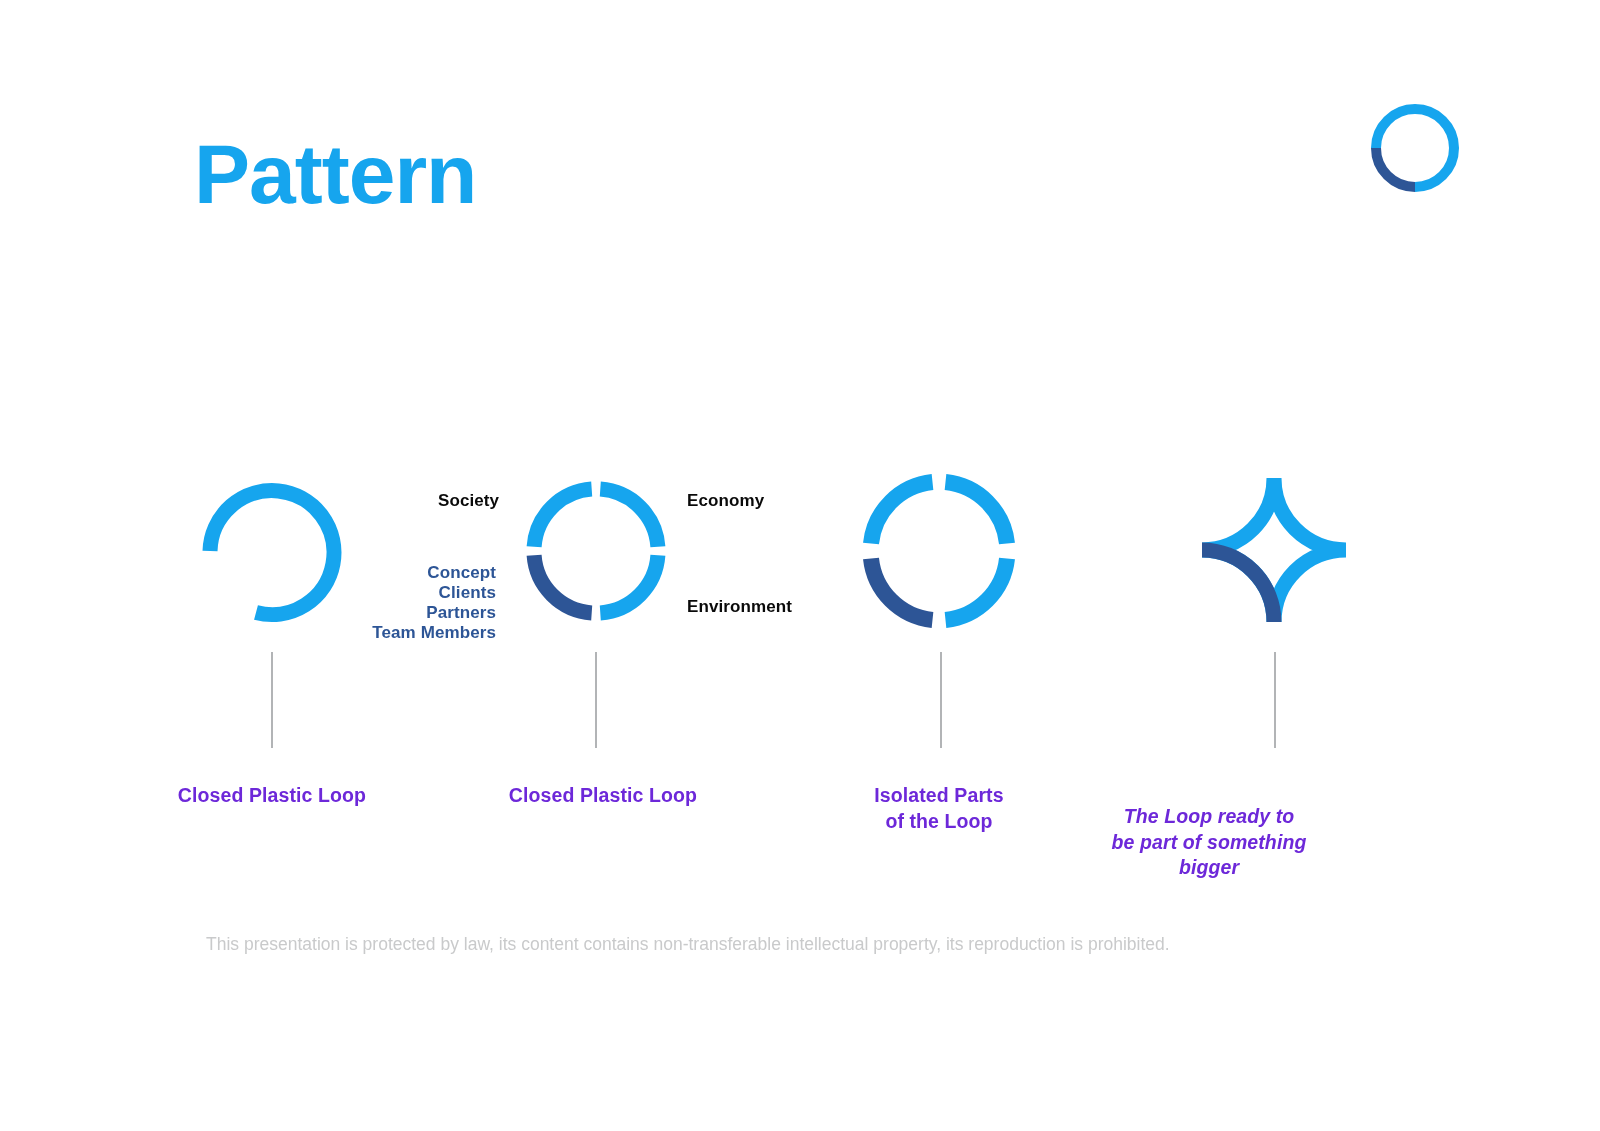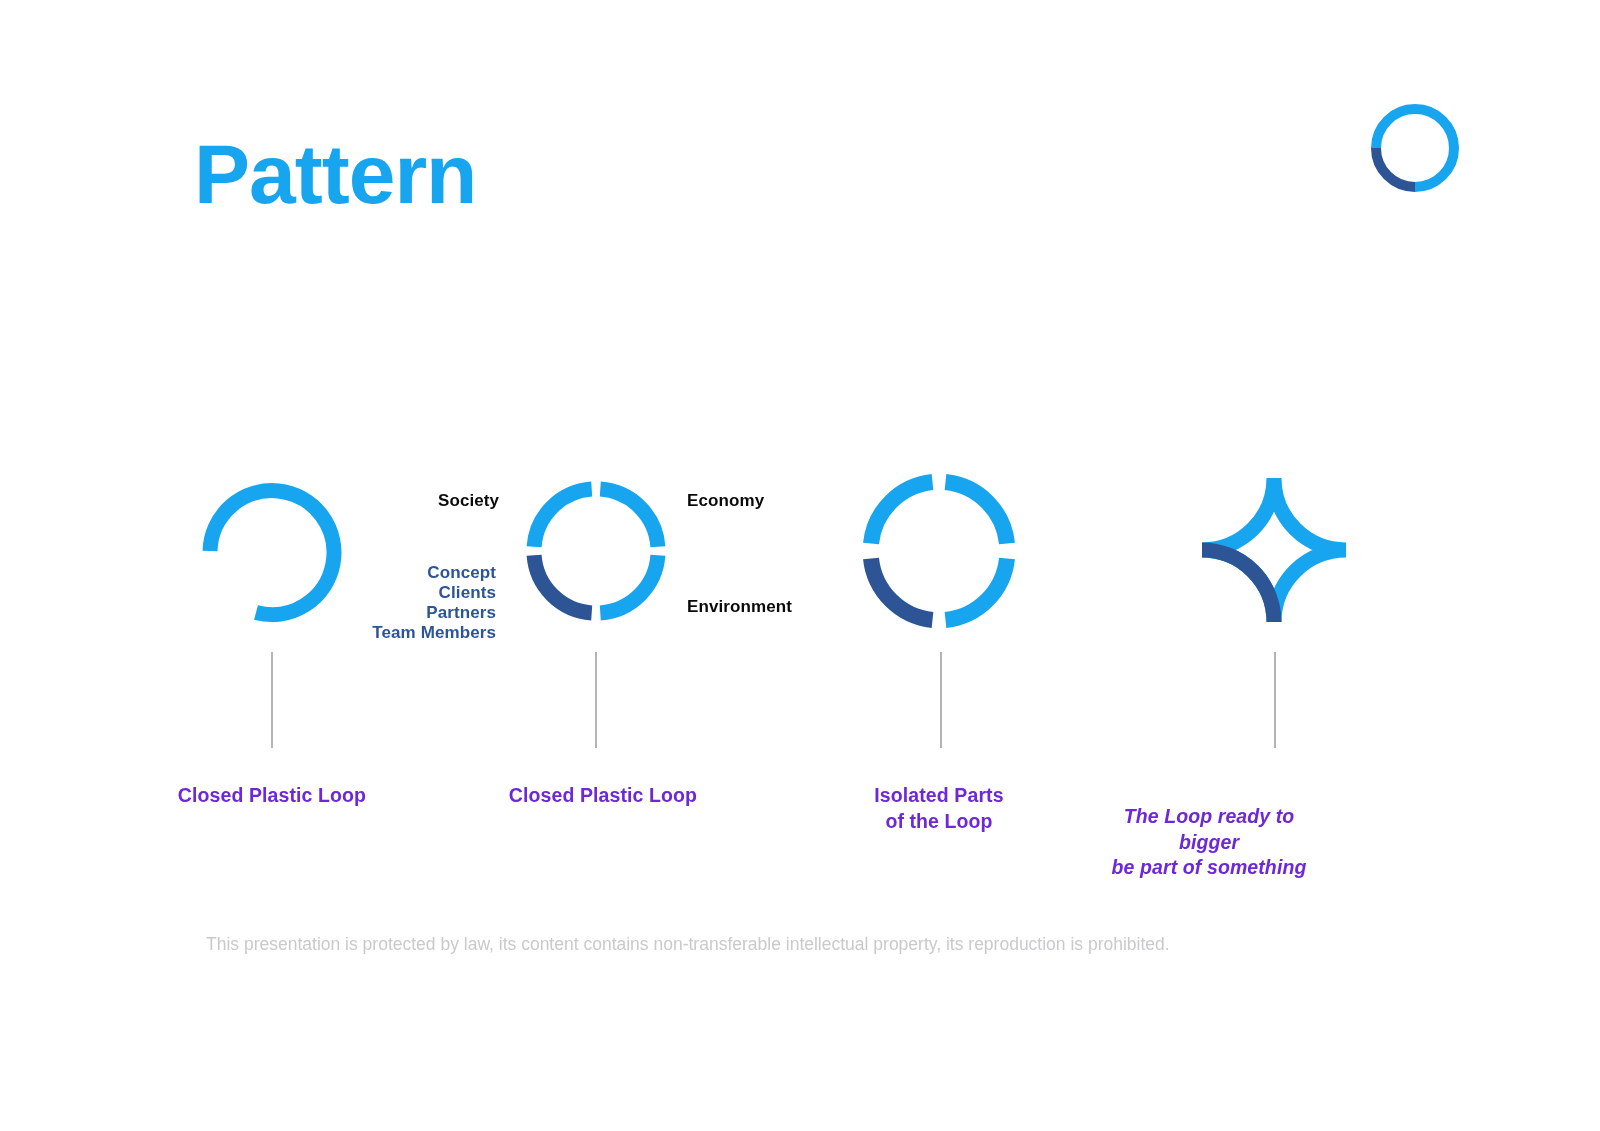--- a/index.html
+++ b/index.html
@@ -221,21 +221,21 @@
                    A 72 72 0 0 0 148 76
                    A 72 72 0 0 0 76 148" fill="none" stroke="#16a5ee" stroke-width="15" stroke-linejoin="miter"></path>
 
           <path d="M 4 76 A 72 72 0 0 1 76 148" fill="none" stroke="#2d5596" stroke-width="15" stroke-linecap="butt"></path>
         </svg>
       </div>
     </div>
     <div class="connector" style="left:1274px; top:652px; height:96px;"></div>
     <div class="caption" style="left:1049px; top:804px; width:320px;font-style:italic;">
       <div>The Loop ready to</div>
+      <div>be part of something</div>
       <div>bigger</div>
-      <div>be part of something</div>
     </div>
 
   </div>
 
   <div class="footer-note">This presentation is protected by law, its content contains non-transferable intellectual property, its reproduction is prohibited.</div>
 
 </div>
 
 </body></html>

